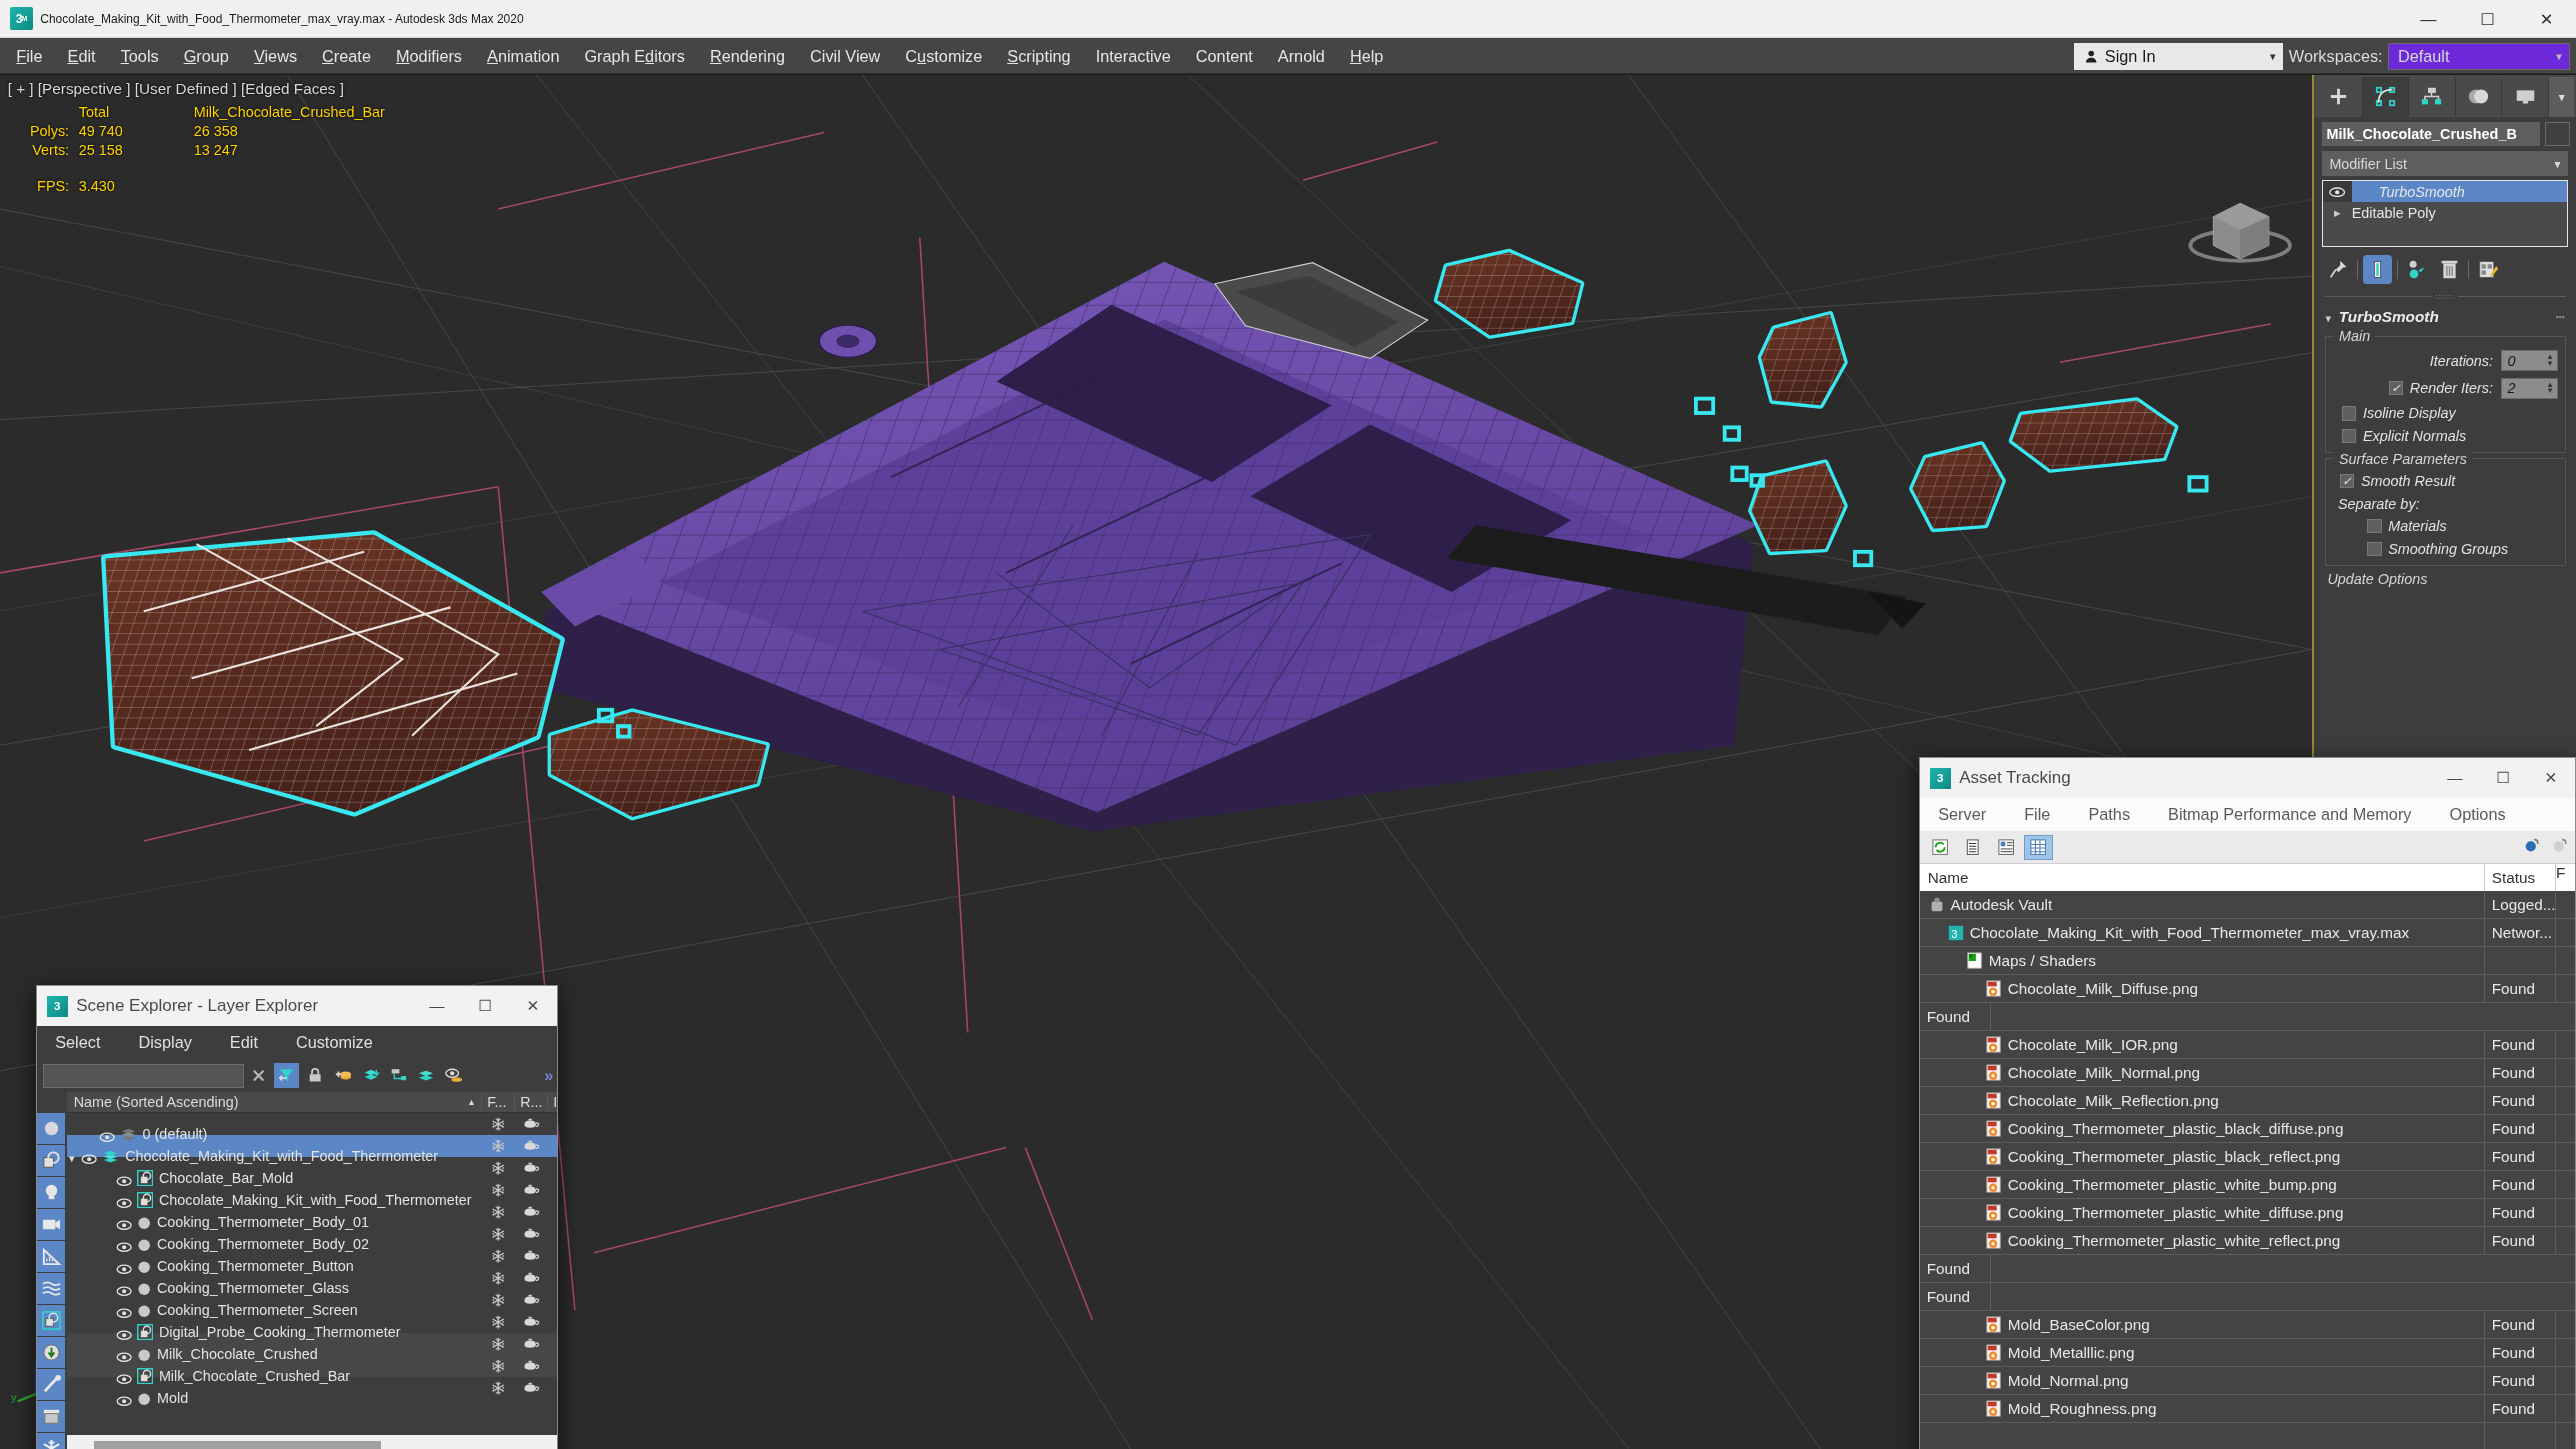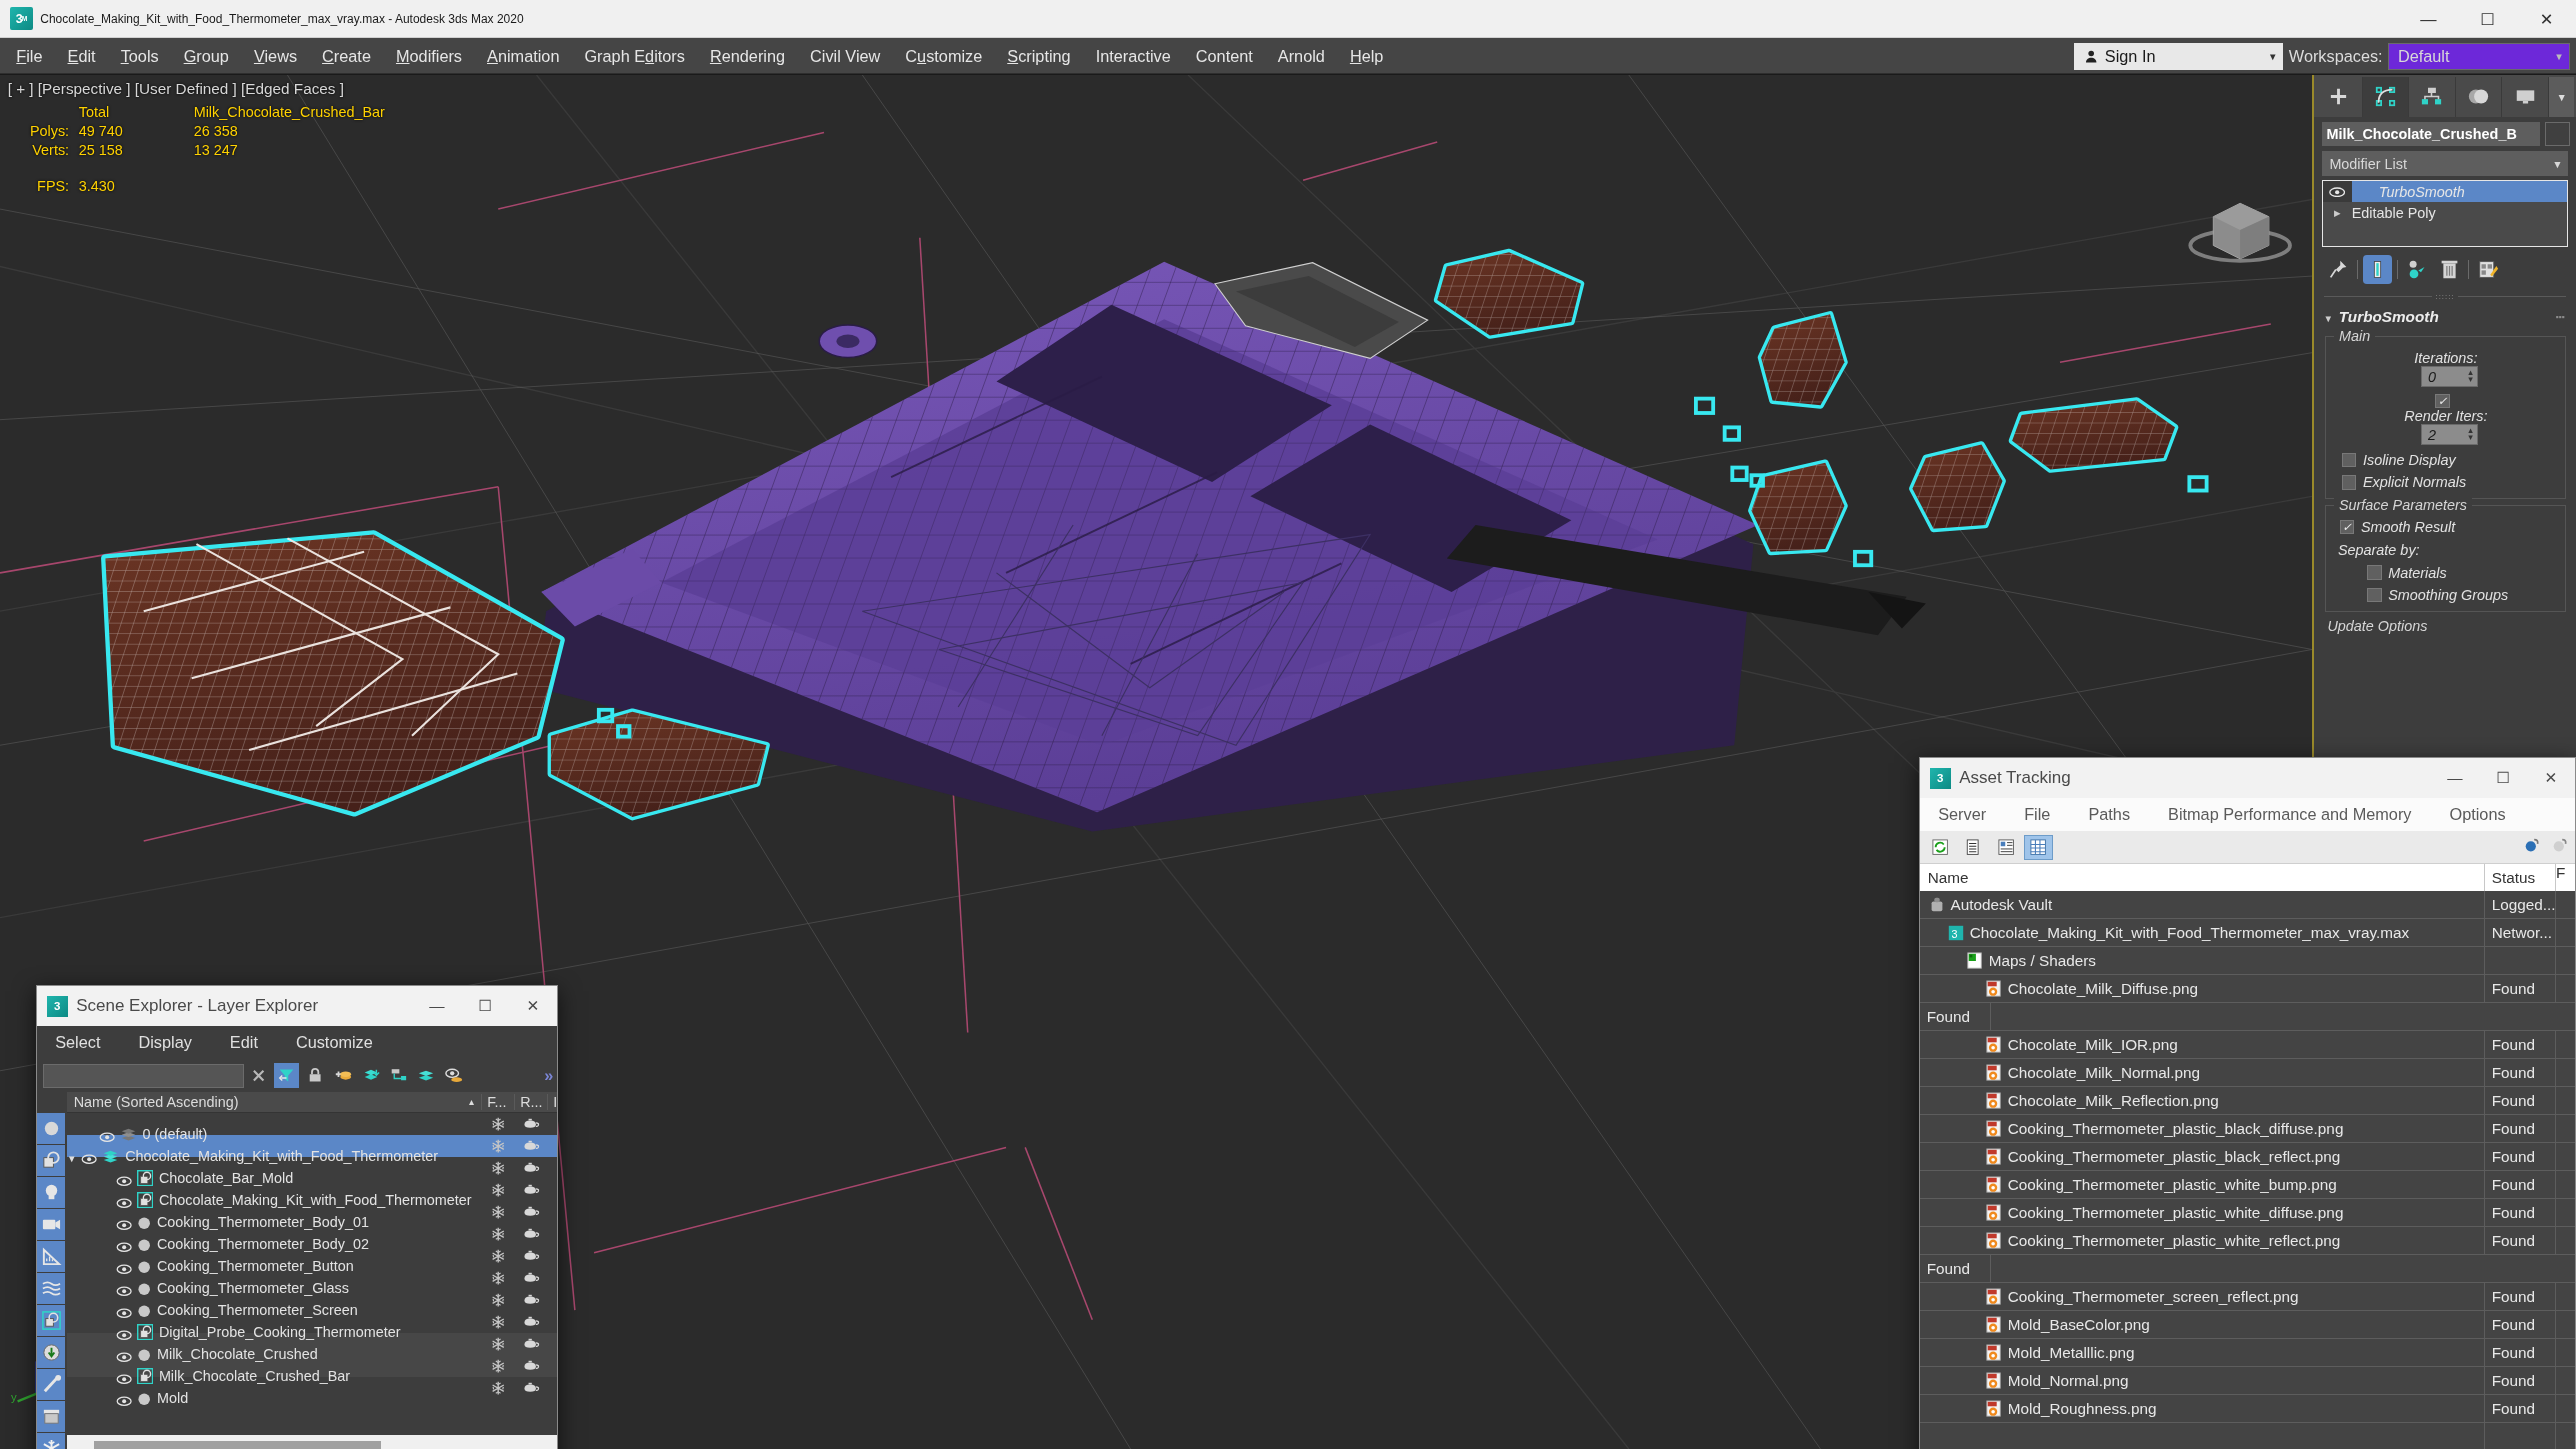--- a/index.html
+++ b/index.html
@@ -76,21 +76,21 @@
   .cp-sep { display:flex; align-items:center; gap:3.8px; padding:3.8px 9.6px 1.9px 9.6px; }
   .cp-sep .ln { flex:1; height:1px; background:#5a5a5a; }
   .cp-sep .dots { font-size:7.7px; color:#9a9a9a; letter-spacing:1px; }
   .roll { margin:3.8px 7.7px 0 7.7px;font-style:italic; }
   .roll-hd { display:flex; align-items:center; justify-content:space-between; font-size:15.3px; font-weight:bold;
     color:#ececec; padding:1.9px 3.8px 3.8px 1.9px; }
   .roll-hd .tri { font-size:9.6px; margin-right:5.7px; color:#ccc; }
   .grp { border:1px solid #555; margin:5.7px 1.9px 5.7px 3.8px; padding:13.4px 7.7px 7.7px 7.7px; position:relative; }
   .grp-t { position:absolute; top:-8.6px; left:7.7px; background:#3d3d3d; padding:0 4.8px; font-size:14.4px; color:#d6d6d6; }
   .prow { display:flex; align-items:center; font-size:14.4px; color:#e2e2e2; margin-bottom:6.7px; }
-  .prow.right { justify-content:flex-end;flex-direction:column; }
+  .prow.right { justify-content:flex-end; }
   .spin { width:57px; height:21px; background:#8c8c8c; color:#1a1a1a; font-size:14.4px; display:flex;
     align-items:center; justify-content:space-between; padding:0 2.9px 0 5.7px; margin-left:7.7px; border:1px solid #6a6a6a; }
   .spin .ar { display:flex; flex-direction:column; font-size:7.7px; line-height:6.7px; color:#333; }
   .cbx { width:14.4px; height:14.4px; background:#606060; border:1px solid #787878; display:inline-flex;
     align-items:center; justify-content:center; font-size:11.5px; color:#e9e9e9; margin-right:6.7px; }
   .ind { padding-left:33px; }
 
   
   .win { position:absolute; background:#3d3d3d; border:1px solid #8a8a8a;
     box-shadow:0 4.8px 21px rgba(0,0,0,.65); }
@@ -838,32 +838,20 @@
             <span>Cooking_Thermometer_plastic_white_reflect.png</span>
           </div>
           <div class="c2">Found</div>
           <div class="c3"></div>
         </div>
         <div class="at-row">
           <div class="c2">Found</div>
           <div class="c3"></div>
         </div>
         <div class="at-row">
-          <div class="c1">
-            <span style="display:inline-block;width:65px"></span>
-            <span style="display:flex">
-              <svg class="ficon" viewBox="0 0 20 20">
-                <rect x="2" y="1" width="15" height="17" fill="#f4f4f4" stroke="#999"></rect>
-                <rect x="3" y="2" width="10" height="5" fill="#c0392b"></rect>
-                <circle cx="9" cy="13" r="4.6" fill="#f08a1e"></circle>
-                <circle cx="9" cy="13" r="2" fill="#fff"></circle>
-              </svg>
-            </span>
-            <span>Cooking_Thermometer_screen_reflect.png</span>
-          </div>
           <div class="c2">Found</div>
           <div class="c3"></div>
         </div>
         <div class="at-row">
           <div class="c1">
             <span style="display:inline-block;width:65px"></span>
             <span style="display:flex">
               <svg class="ficon" viewBox="0 0 20 20">
                 <rect x="2" y="1" width="15" height="17" fill="#f4f4f4" stroke="#999"></rect>
                 <rect x="3" y="2" width="10" height="5" fill="#c0392b"></rect>

